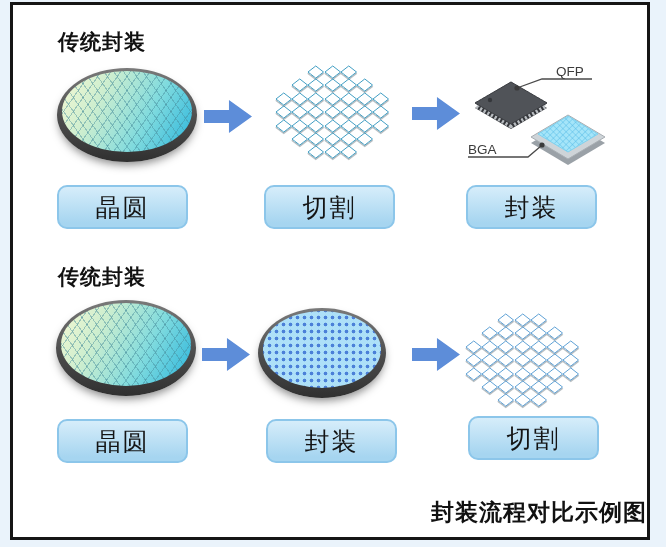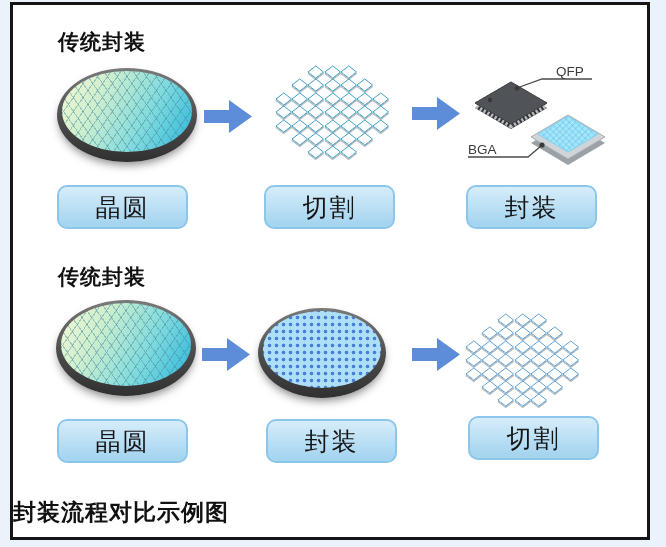--- a/index.html
+++ b/index.html
@@ -12,21 +12,21 @@
   .frame{
     position:absolute;left:10px;top:2px;width:640px;height:538px;
     background:#ffffff;border:3px solid var(--frame-border,#151515);
     box-sizing:border-box;
   }
   .sec-title{
     position:absolute;font-size:21px;font-weight:bold;color:#111;
     white-space:nowrap;letter-spacing:1px;
   }
   .caption{
-    position:absolute;left:0;width:100%;text-align:left;
+    position:absolute;left:0;width:100%;text-align:right;
     font-size:23px;font-weight:bold;color:#111;letter-spacing:1px;
   }
   
   .wafer{
     position:absolute;border-radius:50%;
     background:linear-gradient(180deg,#7a7a7a 0%,#4c4c4c 55%,#303030 100%);
     box-shadow:0 5px 8px -2px rgba(25,25,25,.5);
   }
   .wafer .surface{
     position:absolute;left:5px;right:5px;top:3px;bottom:10px;border-radius:50%;

